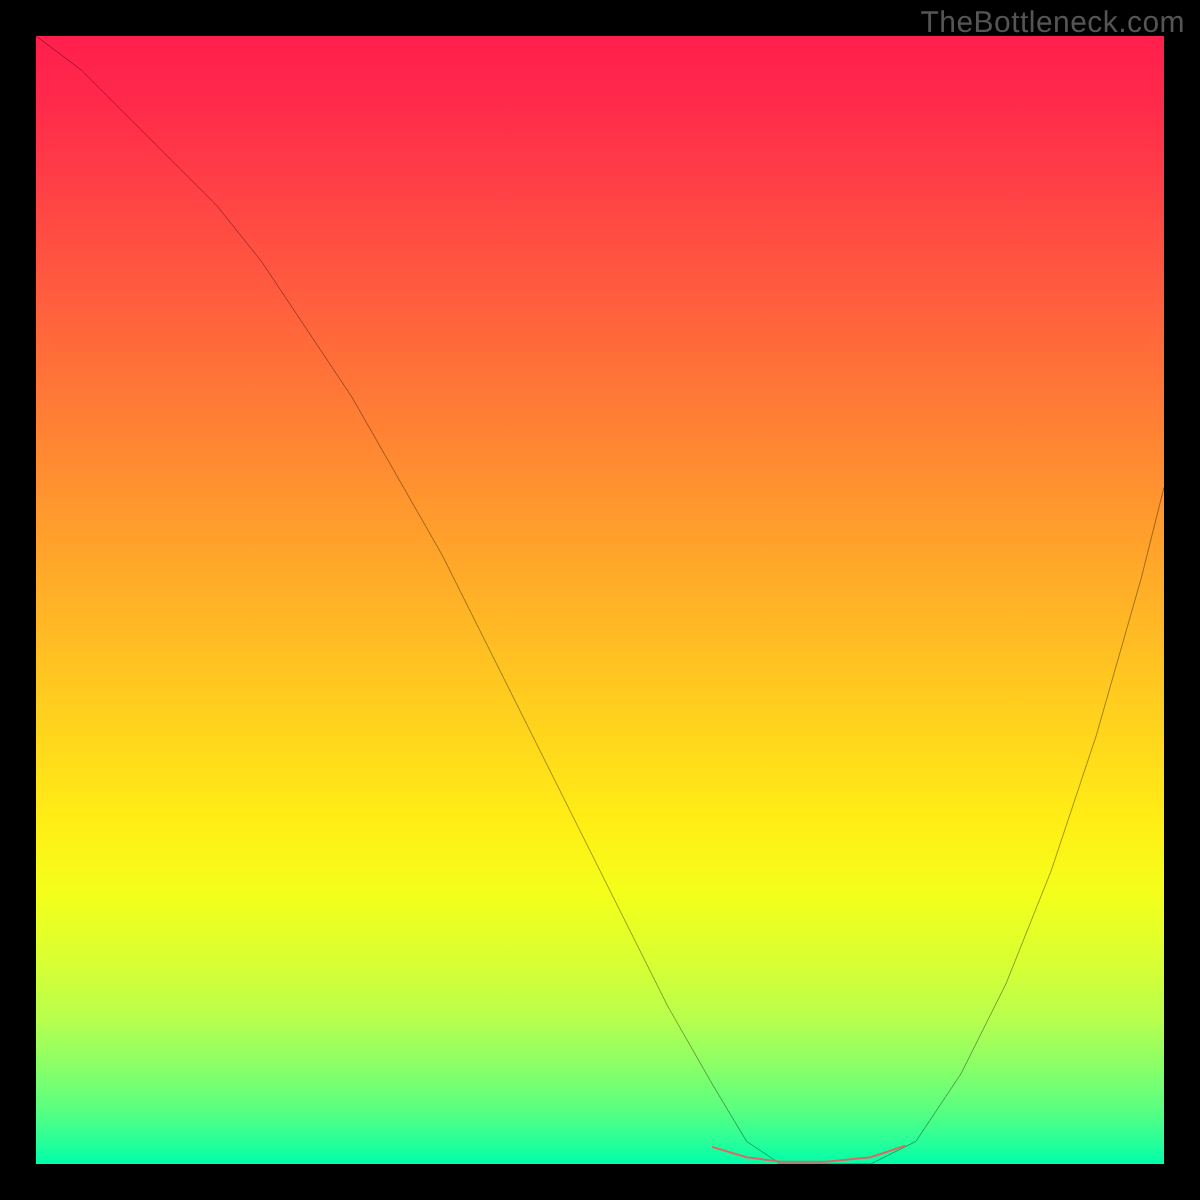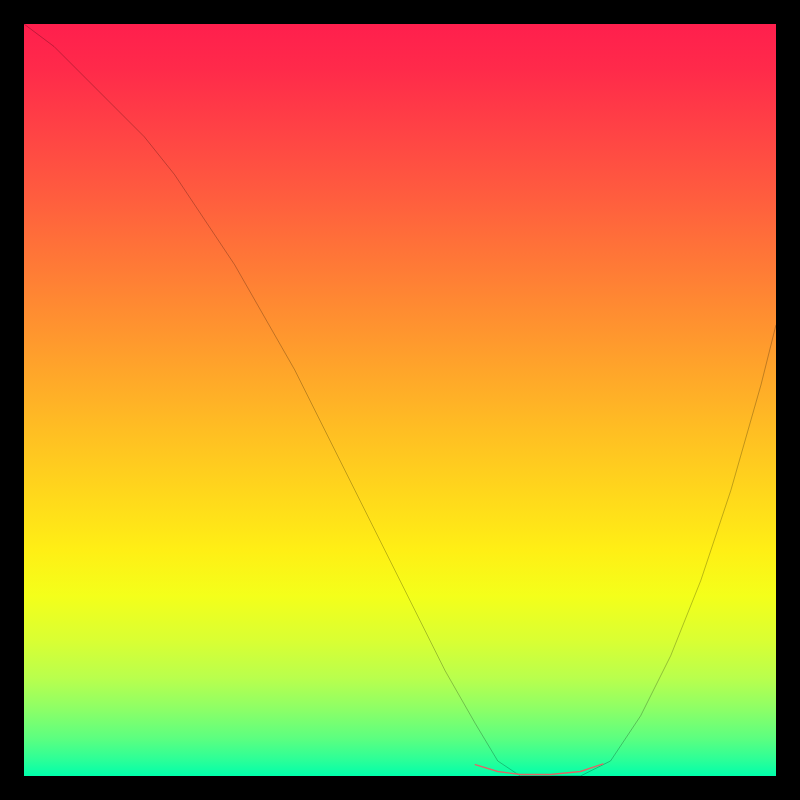--- a/index.html
+++ b/index.html
@@ -63,20 +63,21 @@
     inset: 0;
     width: 100%;
     height: 100%;
   }
 </style>
 </head>
 <body>
 
 <div class="frame">
 
+  <div class="watermark">TheBottleneck.com</div>
 
   <div class="plot-area">
     <div class="gradient"></div>
 
     <svg class="curve" viewBox="0 0 100 100" preserveAspectRatio="none">
       <path d="M0.00 0.00 L4.00 3.00 L8.00 7.00 L12.00 11.00 L16.00 15.00 L20.00 20.00 L24.00 26.00 L28.00 32.00 L32.00 39.00 L36.00 46.00 L40.00 54.00 L44.00 62.00 L48.00 70.00 L52.00 78.00 L56.00 86.00 L60.00 93.00 L63.00 98.00 L66.00 100.00 L70.00 100.00 L74.00 100.00 L78.00 98.00 L82.00 92.00 L86.00 84.00 L90.00 74.00 L94.00 62.00 L98.00 48.00 L100.00 40.00" id="main-curve" fill="none" stroke="#000" stroke-width="0.25" vector-effect="non-scaling-stroke"></path>
       <path d="M60.00 98.50 L63.00 99.40 L66.00 99.80 L70.00 99.80 L74.00 99.40 L77.00 98.40" id="trough-marker" fill="none" stroke="#e06666" stroke-width="1.3" stroke-linecap="round" vector-effect="non-scaling-stroke"></path>
     </svg>
   </div>
 

